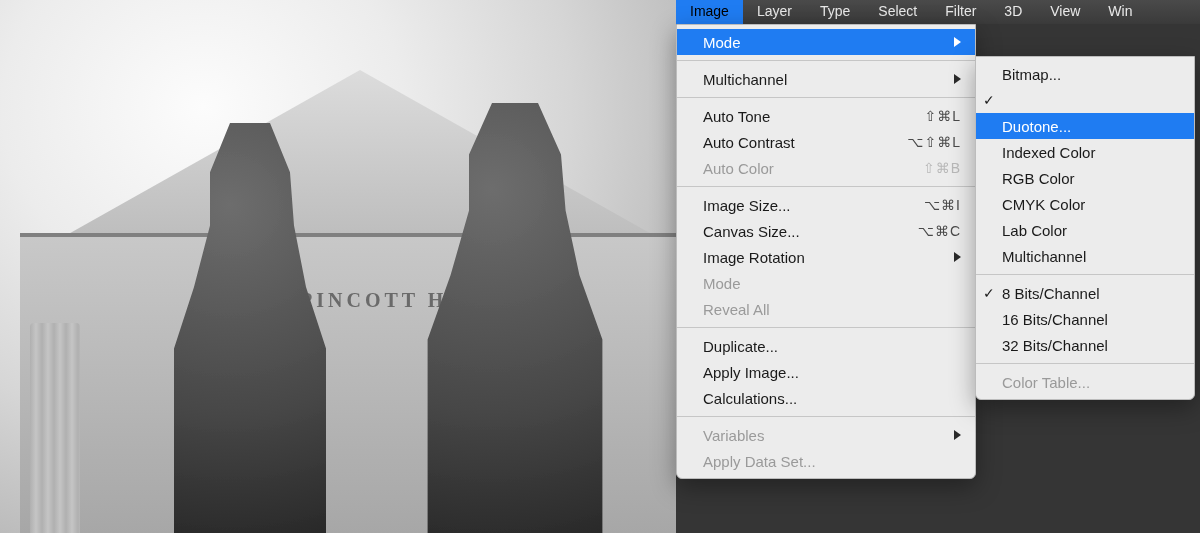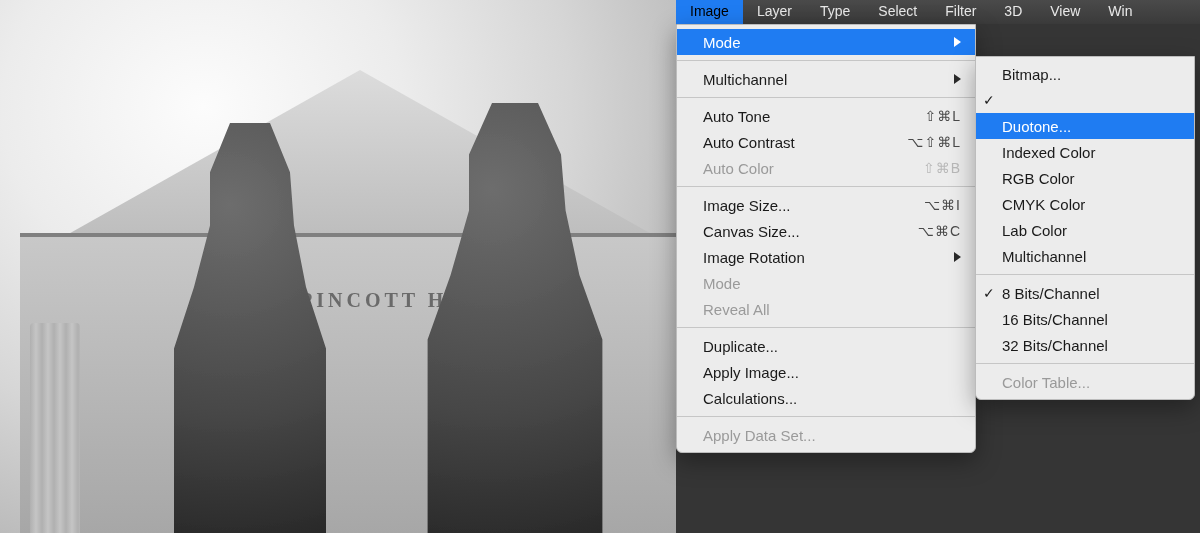--- a/index.html
+++ b/index.html
@@ -155,20 +155,24 @@
       <span class="label">Duplicate...</span>
     </div>
     <div class="row">
       <span class="label">Apply Image...</span>
     </div>
     <div class="row">
       <span class="label">Calculations...</span>
     </div>
     <div class="sep"></div>
     <div class="row disabled">
+      <span class="label">Variables</span>
+      <span class="arrow"></span>
+    </div>
+    <div class="row disabled">
       <span class="label">Apply Data Set...</span>
     </div>
   </div>
 
 <div class="menu" id="mode-submenu">
     <div class="row">
       <span class="label">Bitmap...</span>
     </div>
     <div class="row">
       <span class="check">✓</span>

